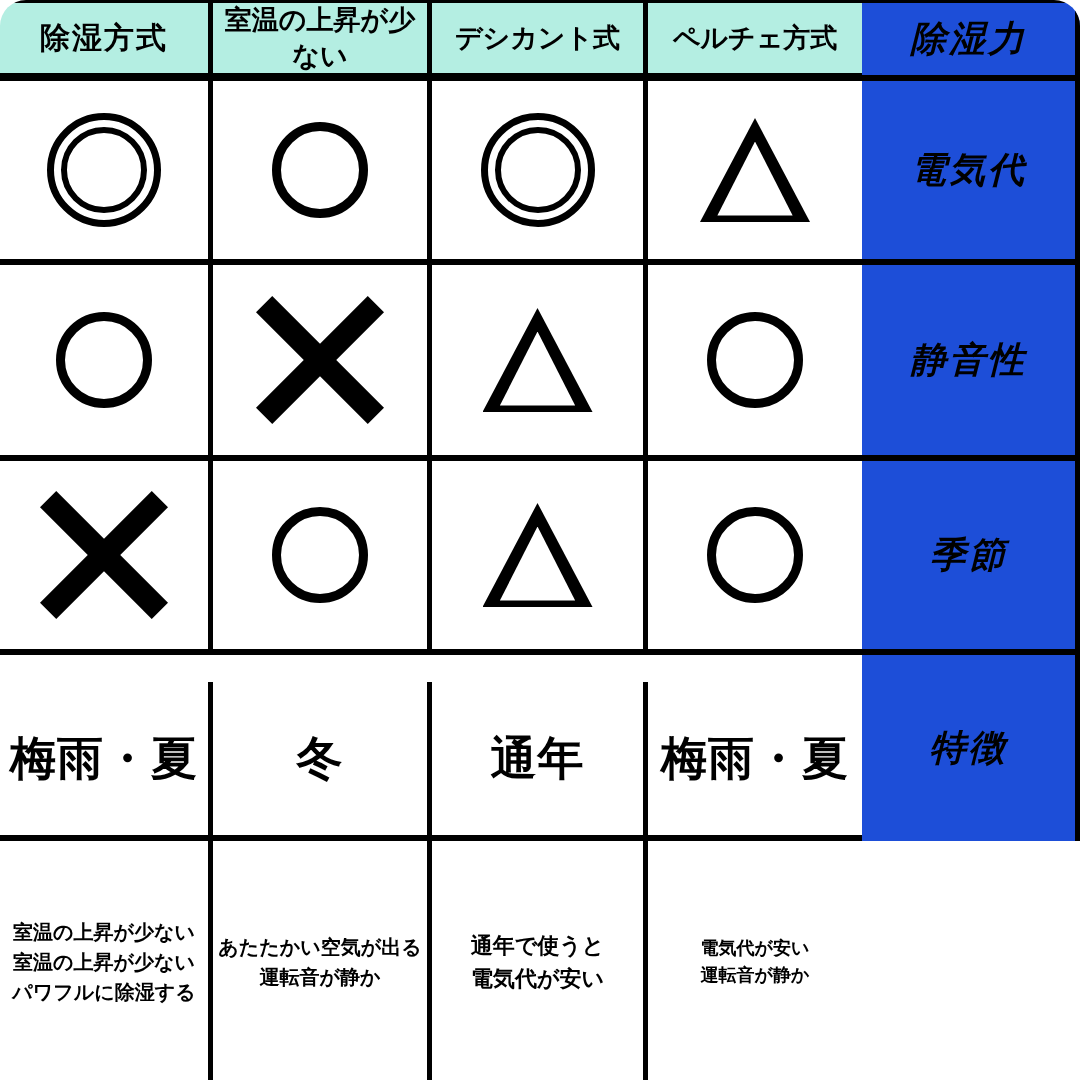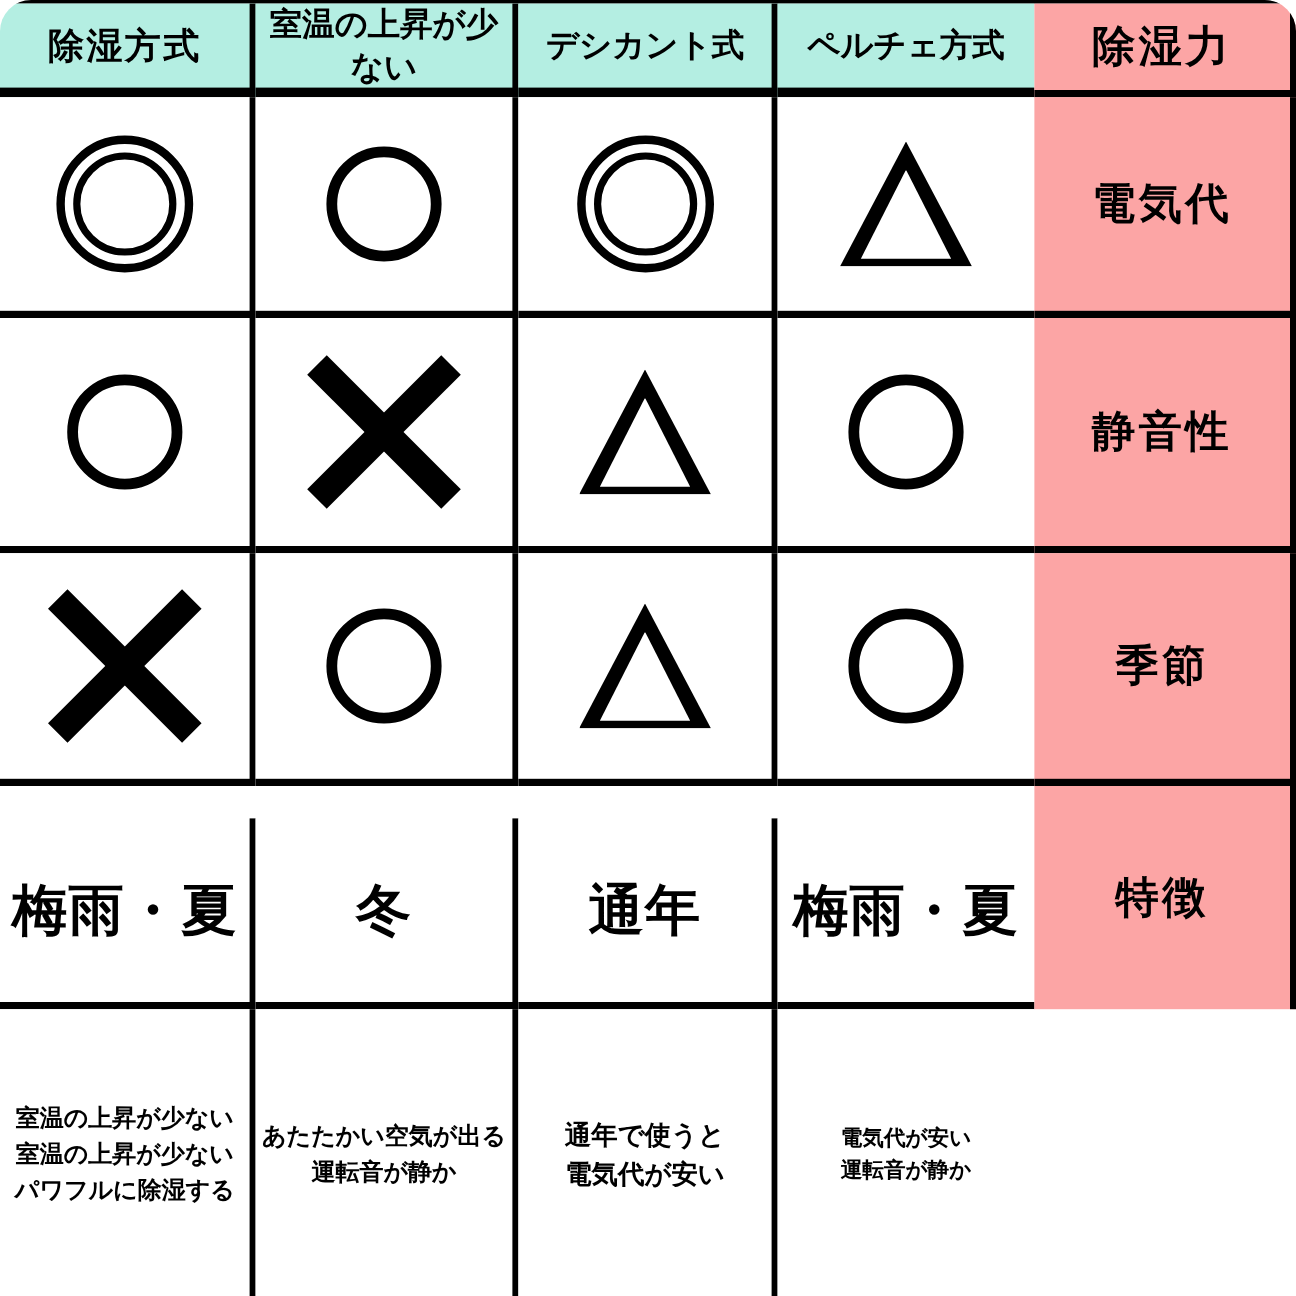--- a/index.html
+++ b/index.html
@@ -21,21 +21,21 @@
     text-align:center;
     border-right:5px solid #000;
     border-bottom:6px solid #000;
     background:#fff;
     overflow:hidden;
   }
   .cell.last-col{border-right:none;}
   .cell.last-row{border-bottom:none;}
   .hdr{background:#b4eee2;border-bottom:8px solid #000;font-size:27px;letter-spacing:0;}
   .hdr.corner{font-size:30px;letter-spacing:2px;}
-  .rowlab{background:#fca5a5;font-size:36px;letter-spacing:3px;}
+  .rowlab{background:#1d4ed8;font-size:36px;letter-spacing:3px;font-style:italic;}
   .season{font-size:46px;letter-spacing:1px;margin-top:27px;}
   .features{flex-direction:column;font-size:20px;line-height:1.5;}
   .features.fz-lg{font-size:22px;}
   .features.fz-sm{font-size:18px;}
   .features span{display:block;white-space:nowrap;}
   
   .sym{position:relative;width:114px;height:114px;flex:0 0 auto;}
   .sym[data-symbol="circle"]::before{
     content:"";position:absolute;inset:9px;border:9px solid #000;border-radius:50%;
   }

